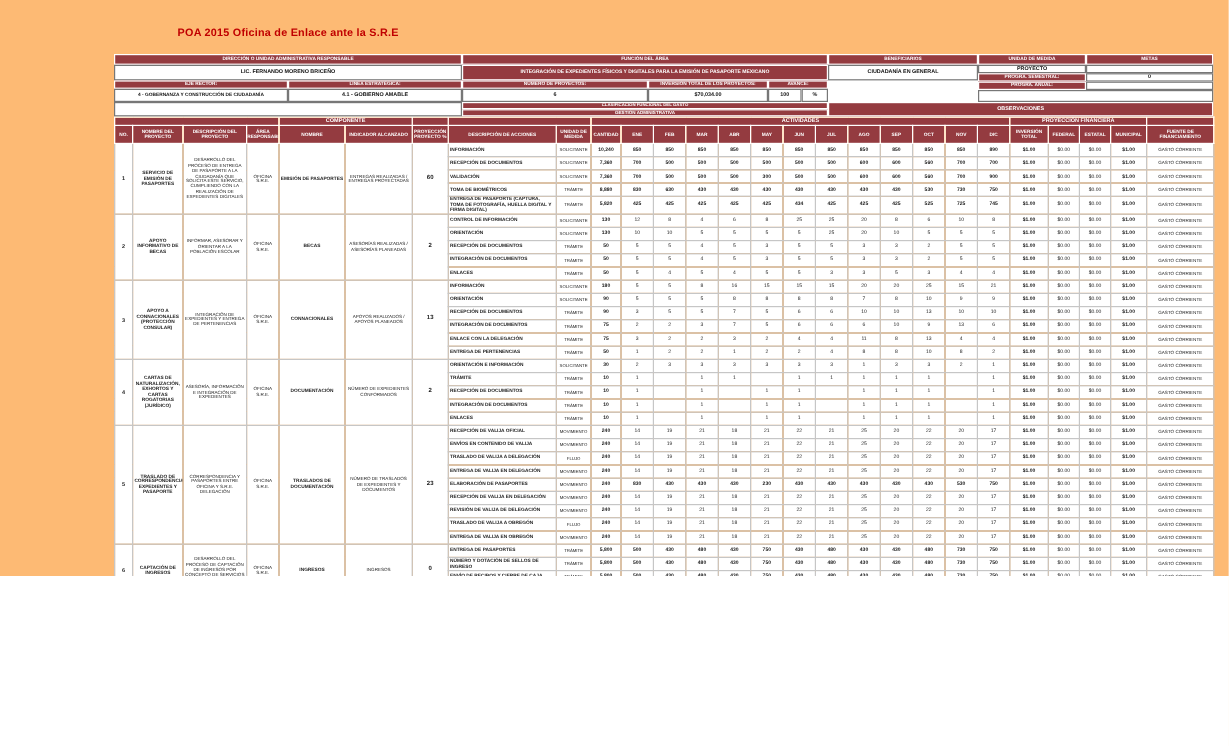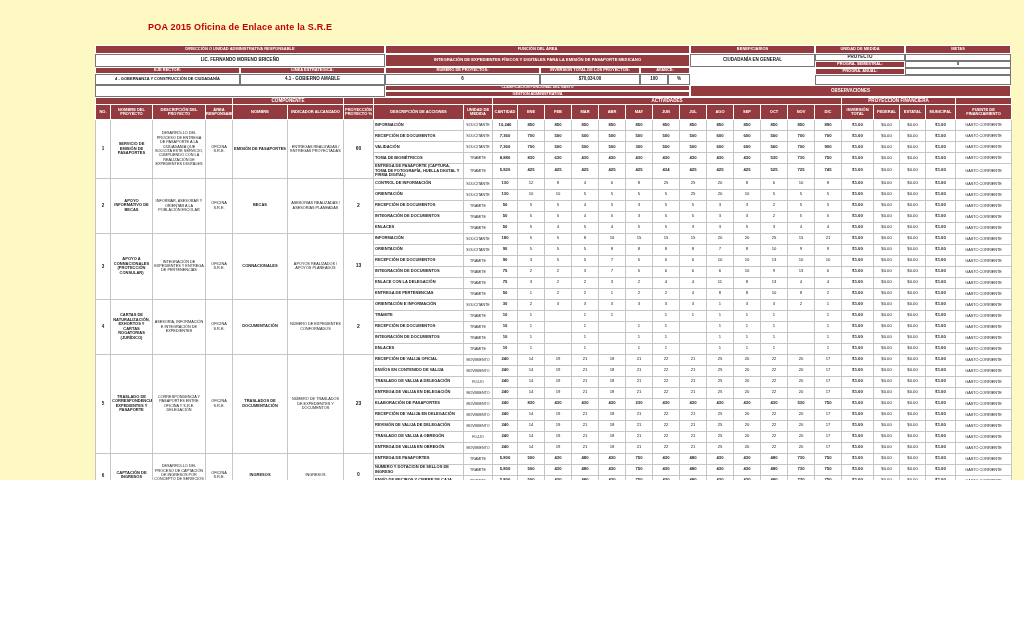--- a/index.html
+++ b/index.html
@@ -1,17 +1,17 @@
 <!DOCTYPE html>
 <html><head>
 <meta charset="utf-8">
 <style>
   *{margin:0;padding:0;box-sizing:border-box}
   html,body{width:1024px;height:622px;background:#fff;font-family:"Liberation Sans",sans-serif}
-  .page{position:relative;width:1024px;height:480px;overflow:hidden;background:#fef9c3}
+  .page{position:relative;width:1024px;height:480px;overflow:hidden;background:#fdba74}
   .title{position:absolute;left:148px;top:22px;font-size:9px;font-weight:700;color:#c00000;letter-spacing:.2px}
   .sheet{position:absolute;left:95px;top:45px;width:916px}
   .info-header{position:relative;width:916px;height:52px;background:#fff}
   .hc{position:absolute;display:flex;align-items:center;justify-content:center;text-align:center;overflow:hidden;line-height:1.1}
   .hc.dark{background:#943b40;color:#fff;font-weight:700;border:1px solid #fff;font-size:4px}
   .hc.white{background:#fff;color:#111;border:1px solid #777;font-weight:700;font-size:4.5px}
   .hc.plain{background:#fff;border:1px solid #777}
   table.poa{border-collapse:collapse;table-layout:fixed;width:916px}
   .poa th{background:#943b40;color:#fff;border:1px solid #fff;font-weight:700;font-size:4px;line-height:1.1;padding:1px 0;text-align:center;overflow:hidden}
   .poa tr.band th{font-size:4.6px;height:7px;padding:0}

